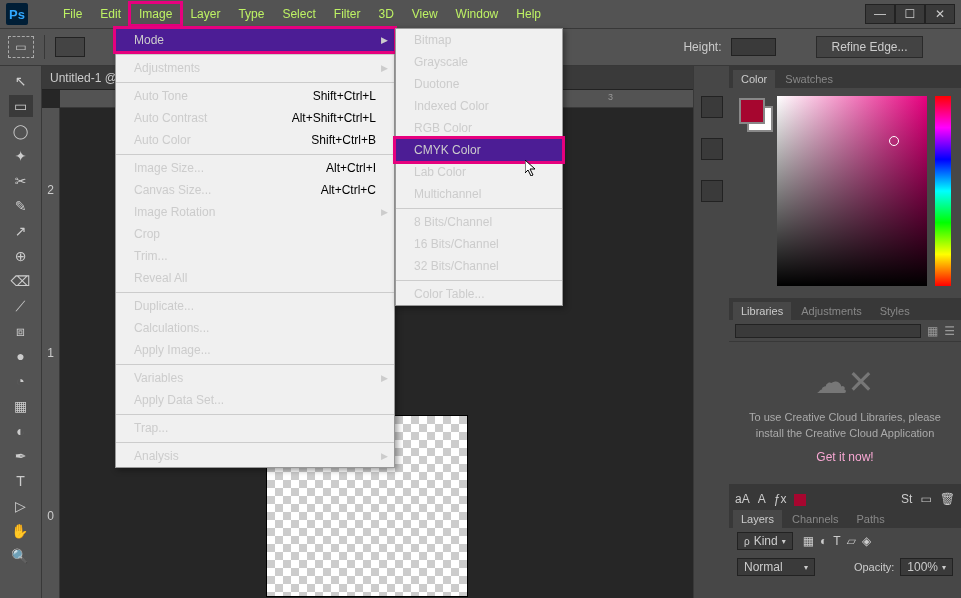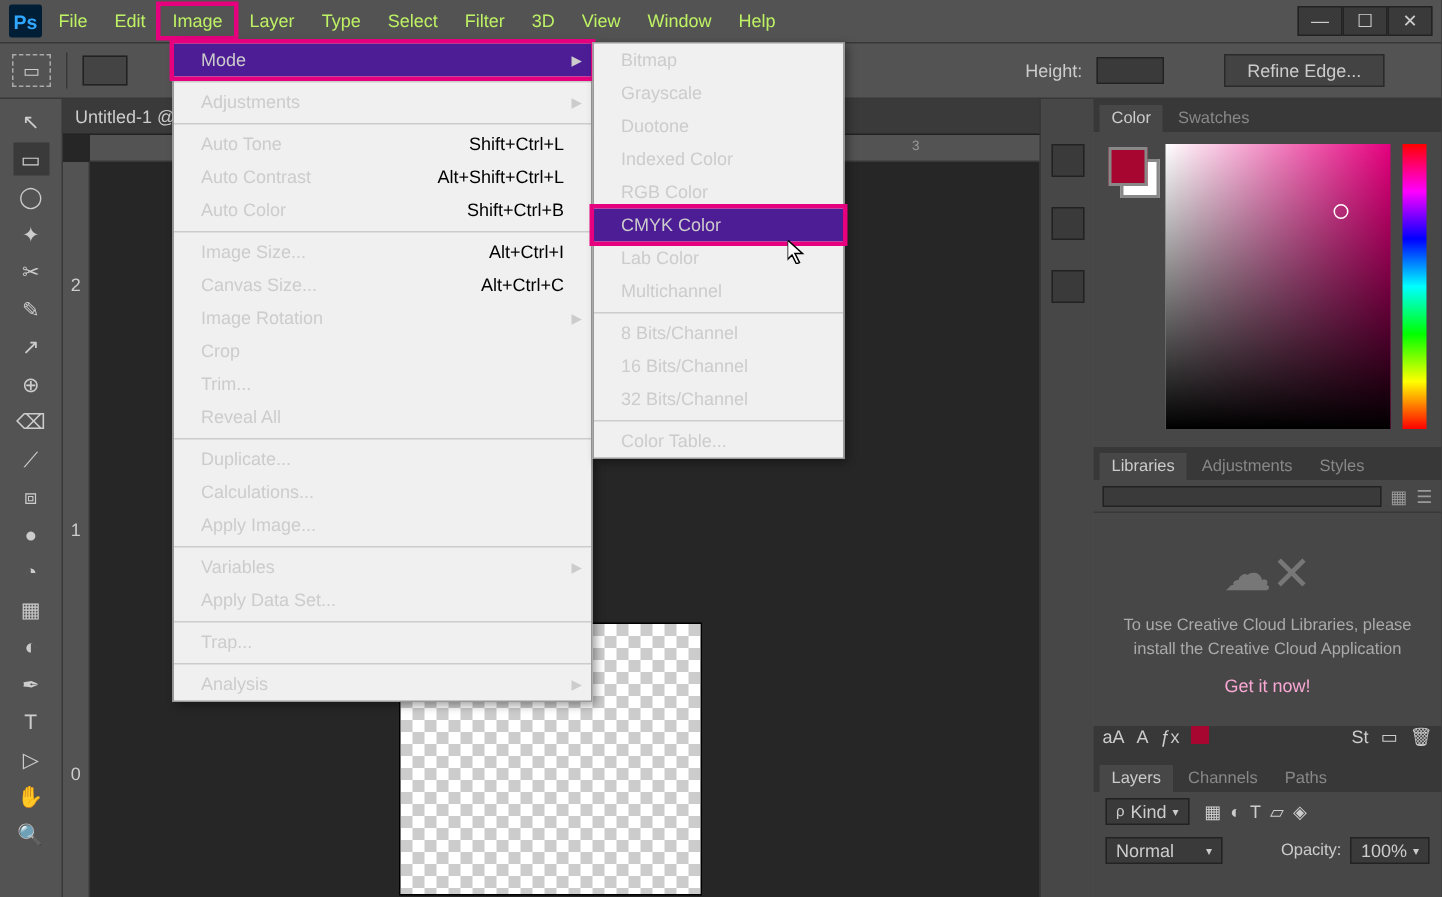--- a/index.html
+++ b/index.html
@@ -1,18 +1,18 @@
 <!DOCTYPE html>
 <html><head>
 <meta charset="utf-8">
 <style>
 *{margin:0;padding:0;box-sizing:border-box;font-family:"Segoe UI",Tahoma,sans-serif;font-size:12px;color:#ccc;user-select:none}
 body{background:#535353;width:961px;height:598px;overflow:hidden;position:relative}
 .titlebar{height:28px;background:#535353;display:flex;align-items:center;padding:0 6px}
-.ps-logo{width:22px;height:22px;background:#001e36;color:#31a8ff;display:flex;align-items:center;justify-content:center;font-weight:bold;font-size:13px;border-radius:2px;margin-right:2px}
+.ps-logo{width:22px;height:22px;background:#001e36;color:#31a8ff;display:flex;align-items:center;justify-content:center;font-weight:bold;font-size:13px;border-radius:2px;margin-right:26px}
 .menubar{display:flex;gap:0}
 .menubar span{padding:4px 9px;color:#bef264;cursor:default}
 .menubar span.hi{outline:3px solid #e6007e;outline-offset:-1px}
 .winbtns{margin-left:auto;display:flex;gap:0}
 .winbtns div{width:30px;height:20px;background:#3a3a3a;display:flex;align-items:center;justify-content:center;border:1px solid #222;color:#ccc;font-size:12px}
 .optbar{height:38px;background:#535353;border-top:1px solid #383838;border-bottom:1px solid #383838;display:flex;align-items:center;padding:0 8px;gap:10px}
 .opt-ico{width:26px;height:22px;border:1px dashed #aaa;display:flex;align-items:center;justify-content:center}
 .opt-sep{width:1px;height:24px;background:#383838}
 .opt-sample{width:30px;height:20px;border:1px solid #222;background:#444}
 .opt-label{color:#ccc}
@@ -47,21 +47,21 @@
 .colorpanel{height:210px;padding:8px;position:relative}
 .swatch{width:26px;height:26px;background:#a6062f;border:2px solid #888;position:absolute;left:10px;top:10px}
 .swatch2{width:26px;height:26px;background:#fff;border:2px solid #888;position:absolute;left:18px;top:18px}
 .picker{position:absolute;left:48px;top:8px;width:150px;height:190px;background:linear-gradient(to top,#000,transparent),linear-gradient(to right,#fff,#e6007e)}
 .picker .circ{position:absolute;top:40px;right:28px;width:10px;height:10px;border:1px solid #fff;border-radius:50%}
 .hue{position:absolute;right:10px;top:8px;width:16px;height:190px;background:linear-gradient(#f00,#f0f,#00f,#0ff,#0f0,#ff0,#f00)}
 .libpanel{flex:1;padding:10px;text-align:center;display:flex;flex-direction:column;align-items:center;justify-content:center;gap:8px}
 .libpanel .txt{color:#aaa;font-size:11px;line-height:1.5}
 .libpanel .link{color:#f9a8d4;}
 .cloud-ico{font-size:32px;color:#777}
-.bottom-icons{height:22px;background:#383838;display:flex;align-items:flex-start;padding:0 6px;gap:8px;font-size:11px;color:#999}
+.bottom-icons{height:22px;background:#383838;display:flex;align-items:flex-end;padding:0 6px;gap:8px;font-size:11px;color:#999}
 .bottom-icons .r{margin-left:auto;display:flex;gap:8px}
 .layerspanel{height:70px}
 .layer-row{display:flex;align-items:center;padding:4px 8px;gap:6px}
 .layer-sel{background:#3a3a3a;border:1px solid #222;padding:1px 6px;display:flex;align-items:center;gap:4px;font-size:11px}
 .layer-icons{display:flex;gap:6px;margin-left:4px;color:#999;font-size:12px}
 .cursor{position:absolute;left:525px;top:160px;font-size:14px;color:#fff;pointer-events:none}
 </style>
 </head>
 <body>
 

